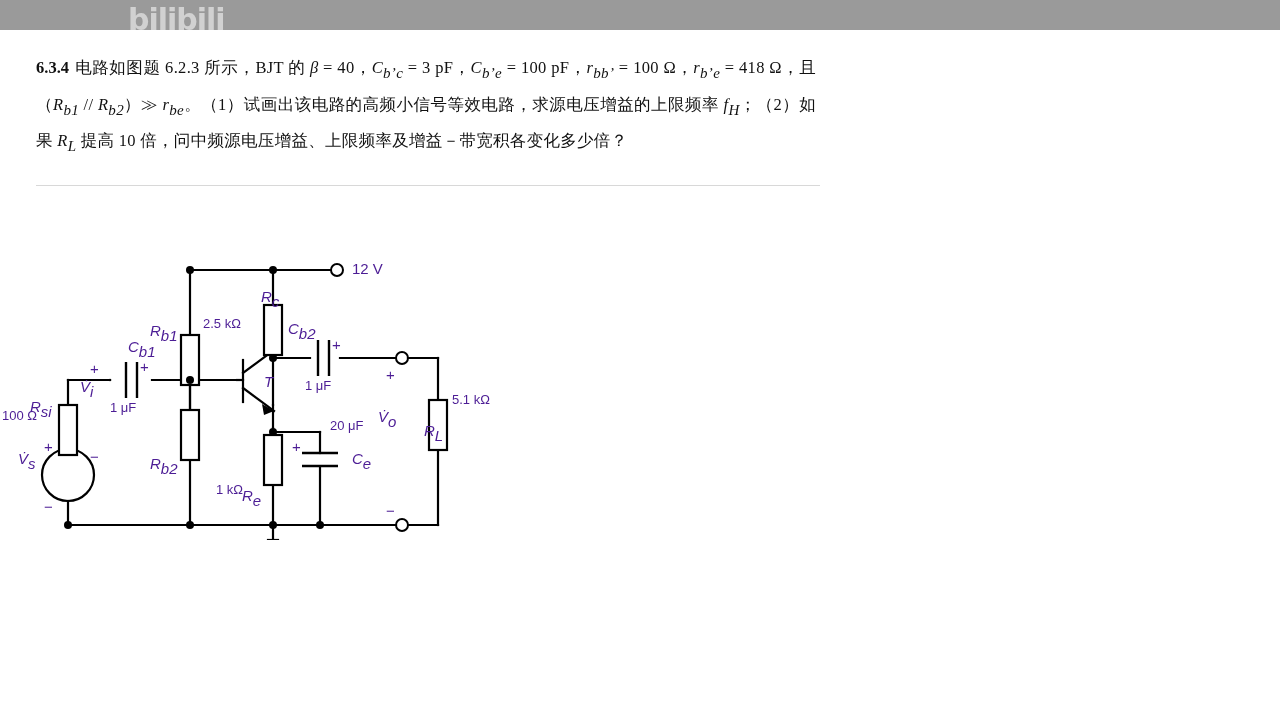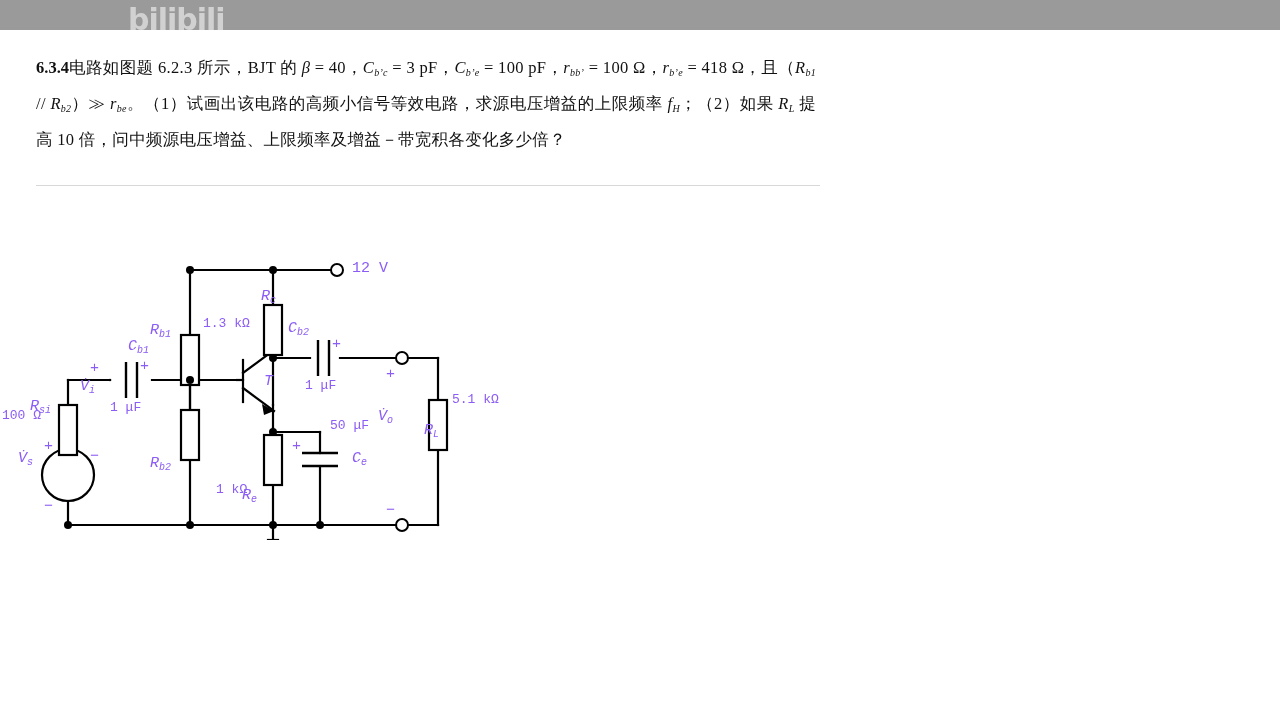--- a/index.html
+++ b/index.html
@@ -55,47 +55,47 @@
     top: 22px;
     width: 780px;
     font-size: 16.5px;
     line-height: 31px;
     color: #111;
     text-align: justify;
     letter-spacing: 0.3px;
   }
   .problem .num {
     font-weight: bold;
-    margin-right: 0;
+    margin-right: 6px;
     letter-spacing: 0;
   }
   .rule {
     position: absolute;
     left: 36px;
     top: 155px;
     width: 784px;
     height: 1px;
     background: #d8d8d8;
   }
   .it { font-style: italic; }
-  .sub { font-size: 10px; vertical-align: -0.3em; font-style: italic;}
+  .sub { font-size: 15px; vertical-align: -0.3em; font-style: italic;}
 
   
   .circuit {
     position: absolute;
     left: 0;
     top: 180px;
     width: 560px;
     height: 330px;
   }
   .lbl {
     position: absolute;
-    font-family: Liberation Mono, monospace;
+    font-family: Liberation Sans, sans-serif;
     font-size: 15px;
-    color: #8b5cf6;
+    color: #4c1d95;
     white-space: nowrap;
   }
   .lbl.sm { font-size: 13px; }
   svg { display:block; }
 </style>
 </head>
 <body>
 
 <div class="top-bar"></div>
 <div class="watermark">bilibili</div>
@@ -209,27 +209,27 @@
 
       <polygon points="274,201 262,194 264,205" fill="#000"></polygon>
     </svg>
 
     <div class="lbl" style="left:352px; top:50px;">12 V</div>
 
     <div class="lbl" style="left:150px; top:112px;"><i>R</i><span class="sub">b1</span></div>
     <div class="lbl" style="left:150px; top:245px;"><i>R</i><span class="sub">b2</span></div>
 
     <div class="lbl" style="left:240px; top:78px;margin-left:21px;"><i>R</i><span class="sub">c</span></div>
-    <div class="lbl sm" style="left:203px; top:106px;">1.3 kΩ</div>
+    <div class="lbl sm" style="left:203px; top:106px;">2.5 kΩ</div>
 
     <div class="lbl" style="left:242px; top:245px;margin-top:32px;"><i>R</i><span class="sub">e</span></div>
     <div class="lbl sm" style="left:216px; top:272px;">1 kΩ</div>
 
     <div class="lbl" style="left:352px; top:240px;"><i>C</i><span class="sub">e</span></div>
-    <div class="lbl sm" style="left:330px; top:208px;">50 μF</div>
+    <div class="lbl sm" style="left:330px; top:208px;">20 μF</div>
 
     <div class="lbl" style="left:116px; top:128px;margin-left:12px;"><i>C</i><span class="sub">b1</span></div>
     <div class="lbl sm" style="left:110px; top:190px;">1 μF</div>
 
     <div class="lbl" style="left:288px; top:110px;"><i>C</i><span class="sub">b2</span></div>
     <div class="lbl sm" style="left:305px; top:168px;">1 μF</div>
 
     <div class="lbl" style="left:30px; top:188px;"><i>R</i><span class="sub">si</span></div>
     <div class="lbl sm" style="left:2px; top:198px;">100 Ω</div>
 

